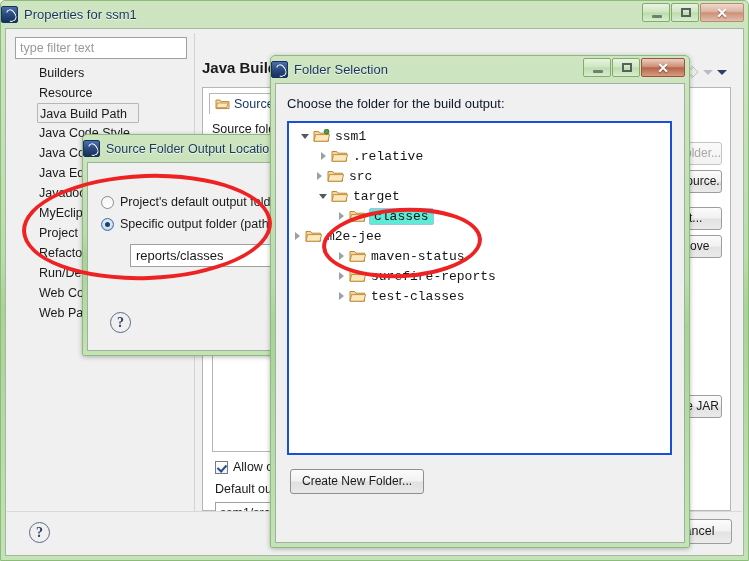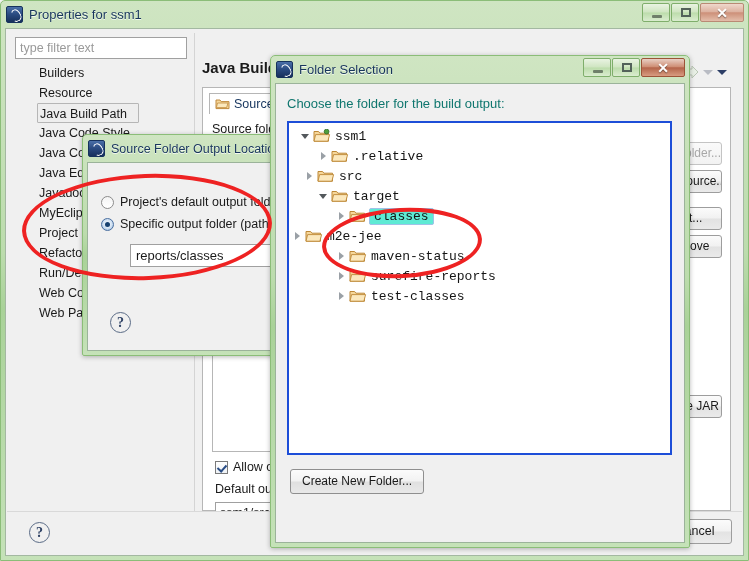--- a/index.html
+++ b/index.html
@@ -23,21 +23,21 @@
     border: 1px solid #8bbd78;
     border-radius: 5px 5px 2px 2px;
     box-shadow: 0 1px 5px rgba(0,0,0,0.28);
     box-sizing: border-box;
   }
   .win-titlebar {
     position: relative;
     height: 27px;
     display: flex;
     align-items: center;
-    padding-left: 5px;
+    padding-left: 0;
     box-sizing: border-box;
   }
   .win-title {
     font-size: 13px;
     color: #18365c;
     margin-left: 6px;
     white-space: nowrap;
     overflow: hidden;
     text-shadow: 0 1px 0 rgba(255,255,255,0.75);
   }
@@ -405,21 +405,21 @@
   #fsel {
     left: 270px; top: 55px;
     width: 420px; height: 493px;
   }
   #fsel .win-body { background: #f0f0f0; border: 1px solid #9bb39a; }
 
   .fsel-prompt {
     position: absolute;
     left: 11px; top: 12px;
     font-size: 13px;
-    color: #0f766e;
+    color: #0f172a;
   }
   .fsel-tree {
     position: absolute;
     left: 11px; top: 37px;
     right: 12px; height: 334px;
     background: #ffffff;
     border: 2px solid #1d4ed8;
     box-sizing: border-box;
     overflow: hidden;
     padding-top: 3px;
@@ -646,21 +646,21 @@
             </span>
           <span class="tfolder">
             <svg width="18" height="14" viewBox="0 0 18 14">
                 <path d="M1 2.5 h4.6 l1.3 1.7 H15.5 v8 H1 z" fill="#f6d79a" stroke="#bd8837" stroke-width="1"></path>
                 <path d="M2.6 5.6 H16.6 l-1.7 6.6 H1 z" fill="#fbe8bd" stroke="#bd8837" stroke-width="0.9"></path>
               </svg>
           </span>
           <span class="tlabel">.relative</span>
         </div>
 
-        <div class="tnode" style="padding-left:12px">
+        <div class="tnode" style="padding-left:22px">
           <span class="twist">
               <i></i>
             </span>
           <span class="tfolder">
             <svg width="18" height="14" viewBox="0 0 18 14">
                 <path d="M1 2.5 h4.6 l1.3 1.7 H15.5 v8 H1 z" fill="#f6d79a" stroke="#bd8837" stroke-width="1"></path>
                 <path d="M2.6 5.6 H16.6 l-1.7 6.6 H1 z" fill="#fbe8bd" stroke="#bd8837" stroke-width="0.9"></path>
               </svg>
           </span>
           <span class="tlabel">src</span>

